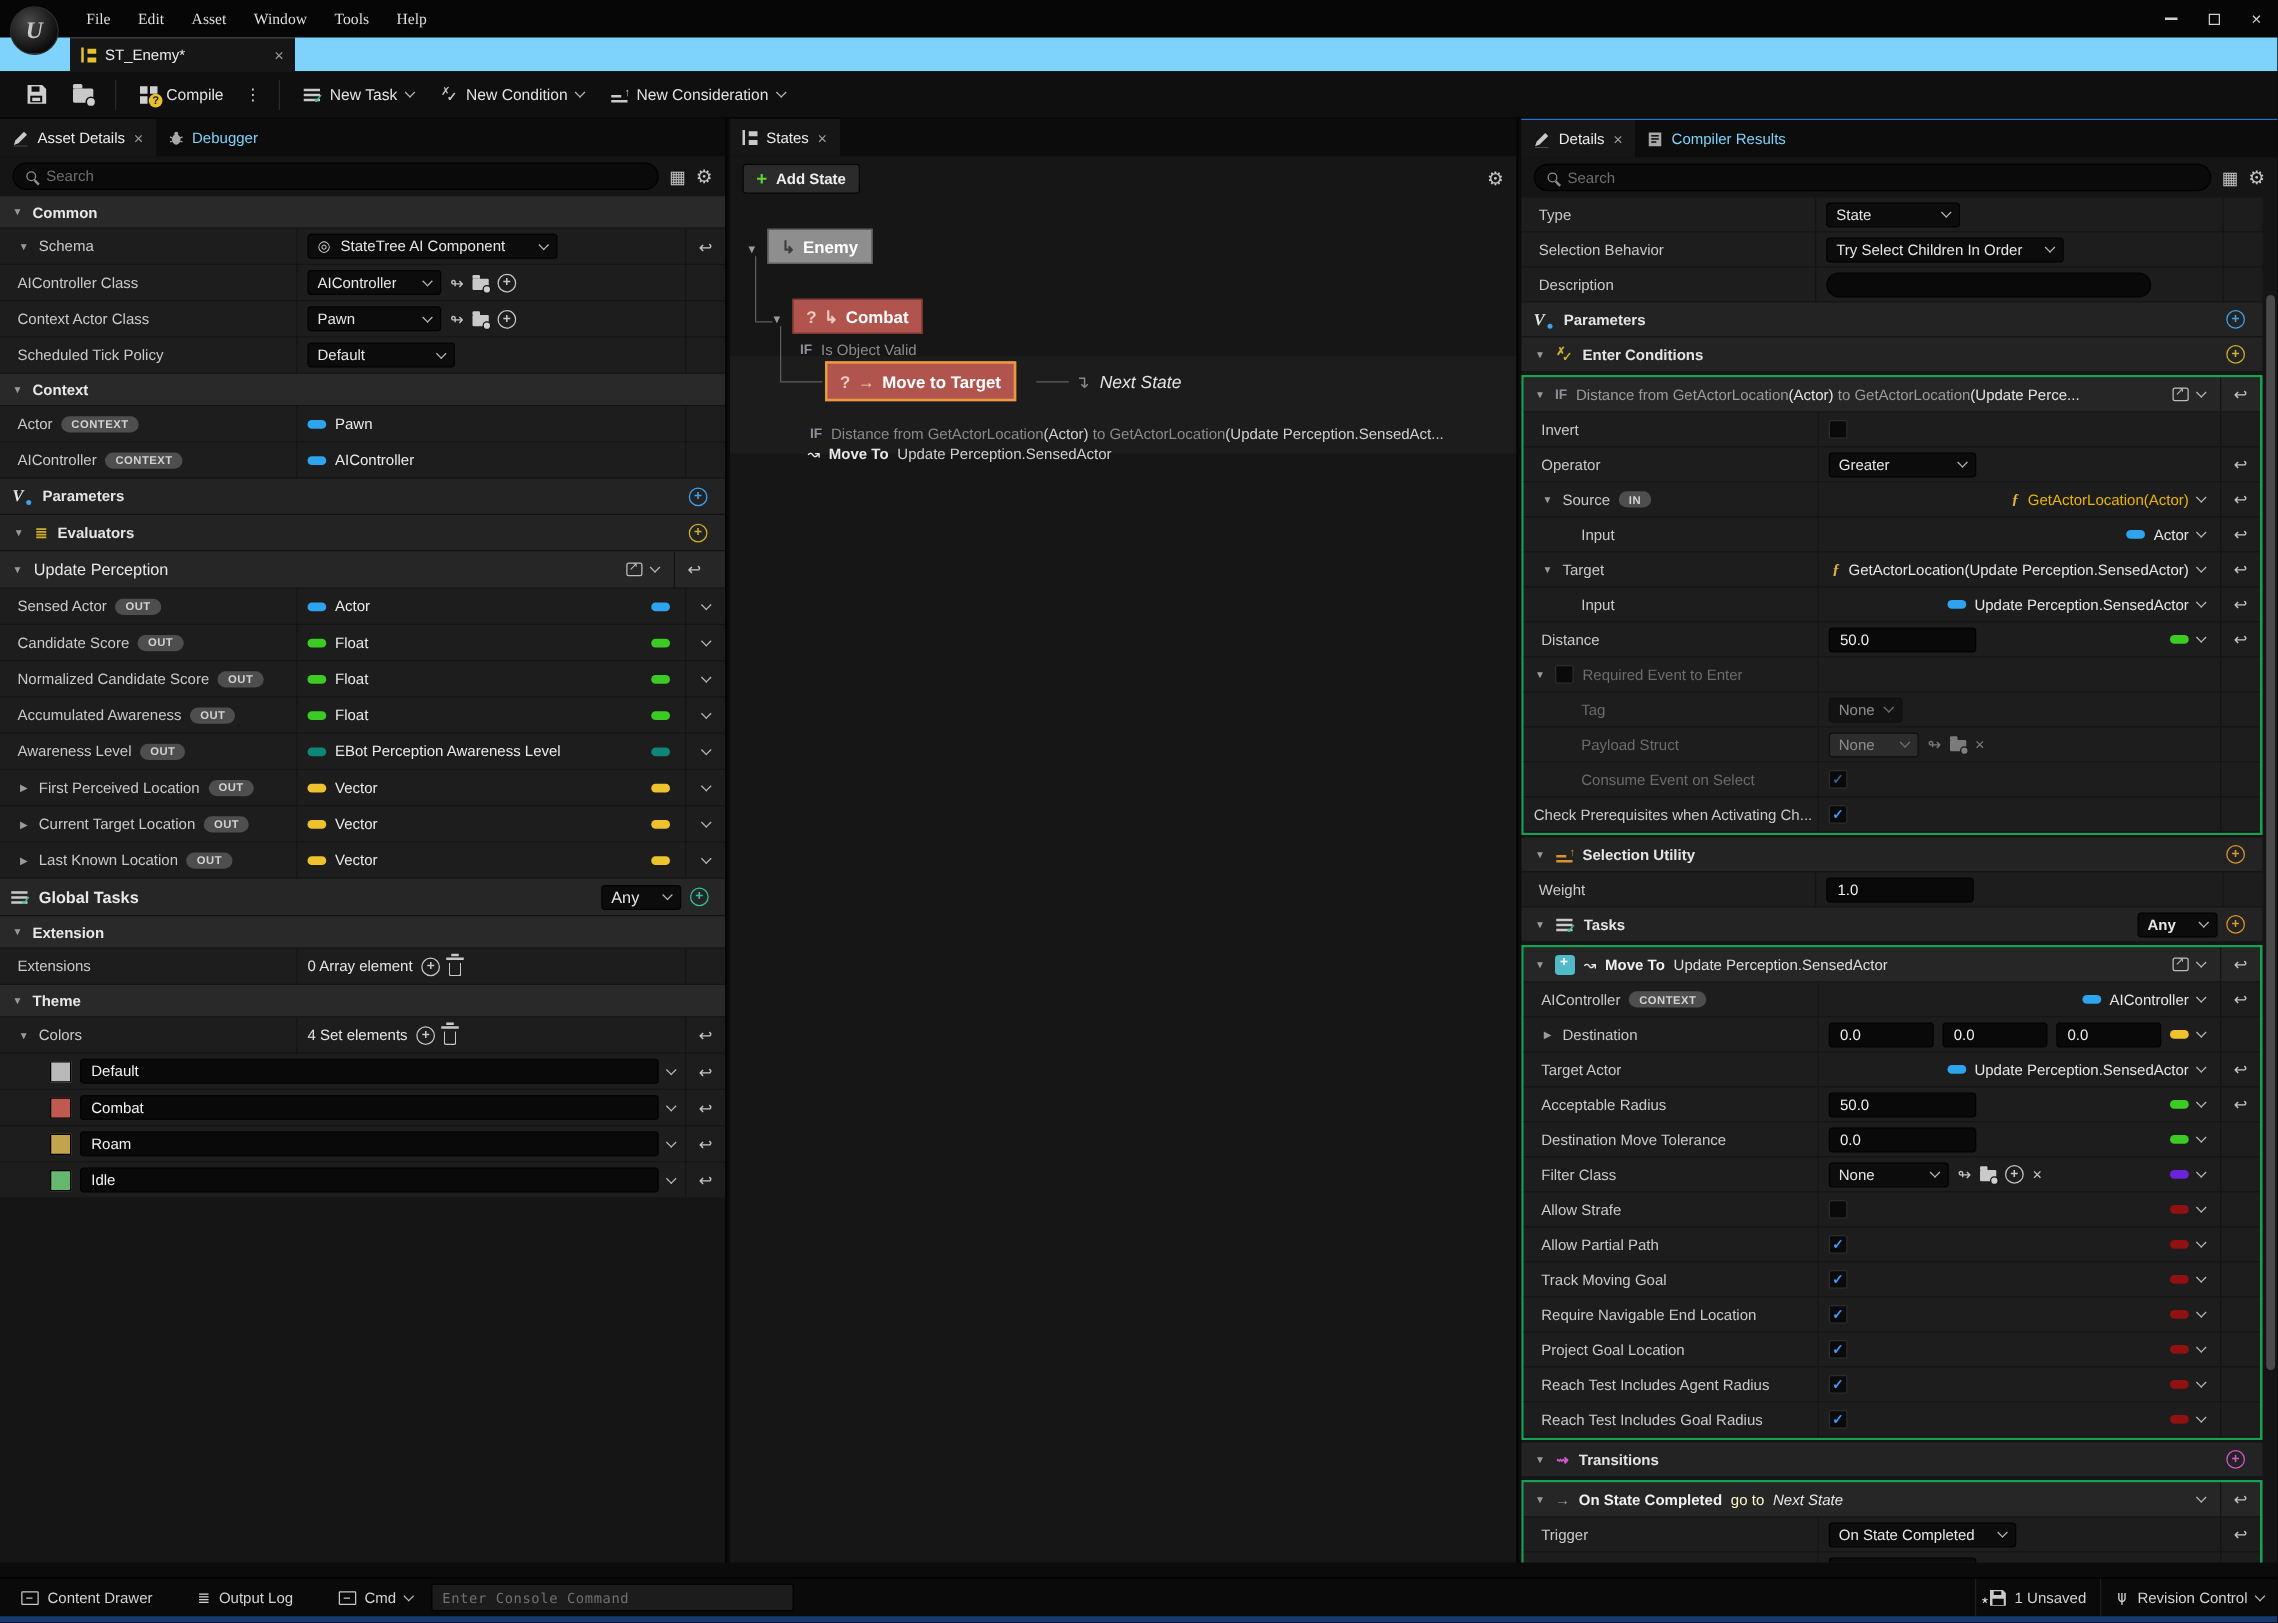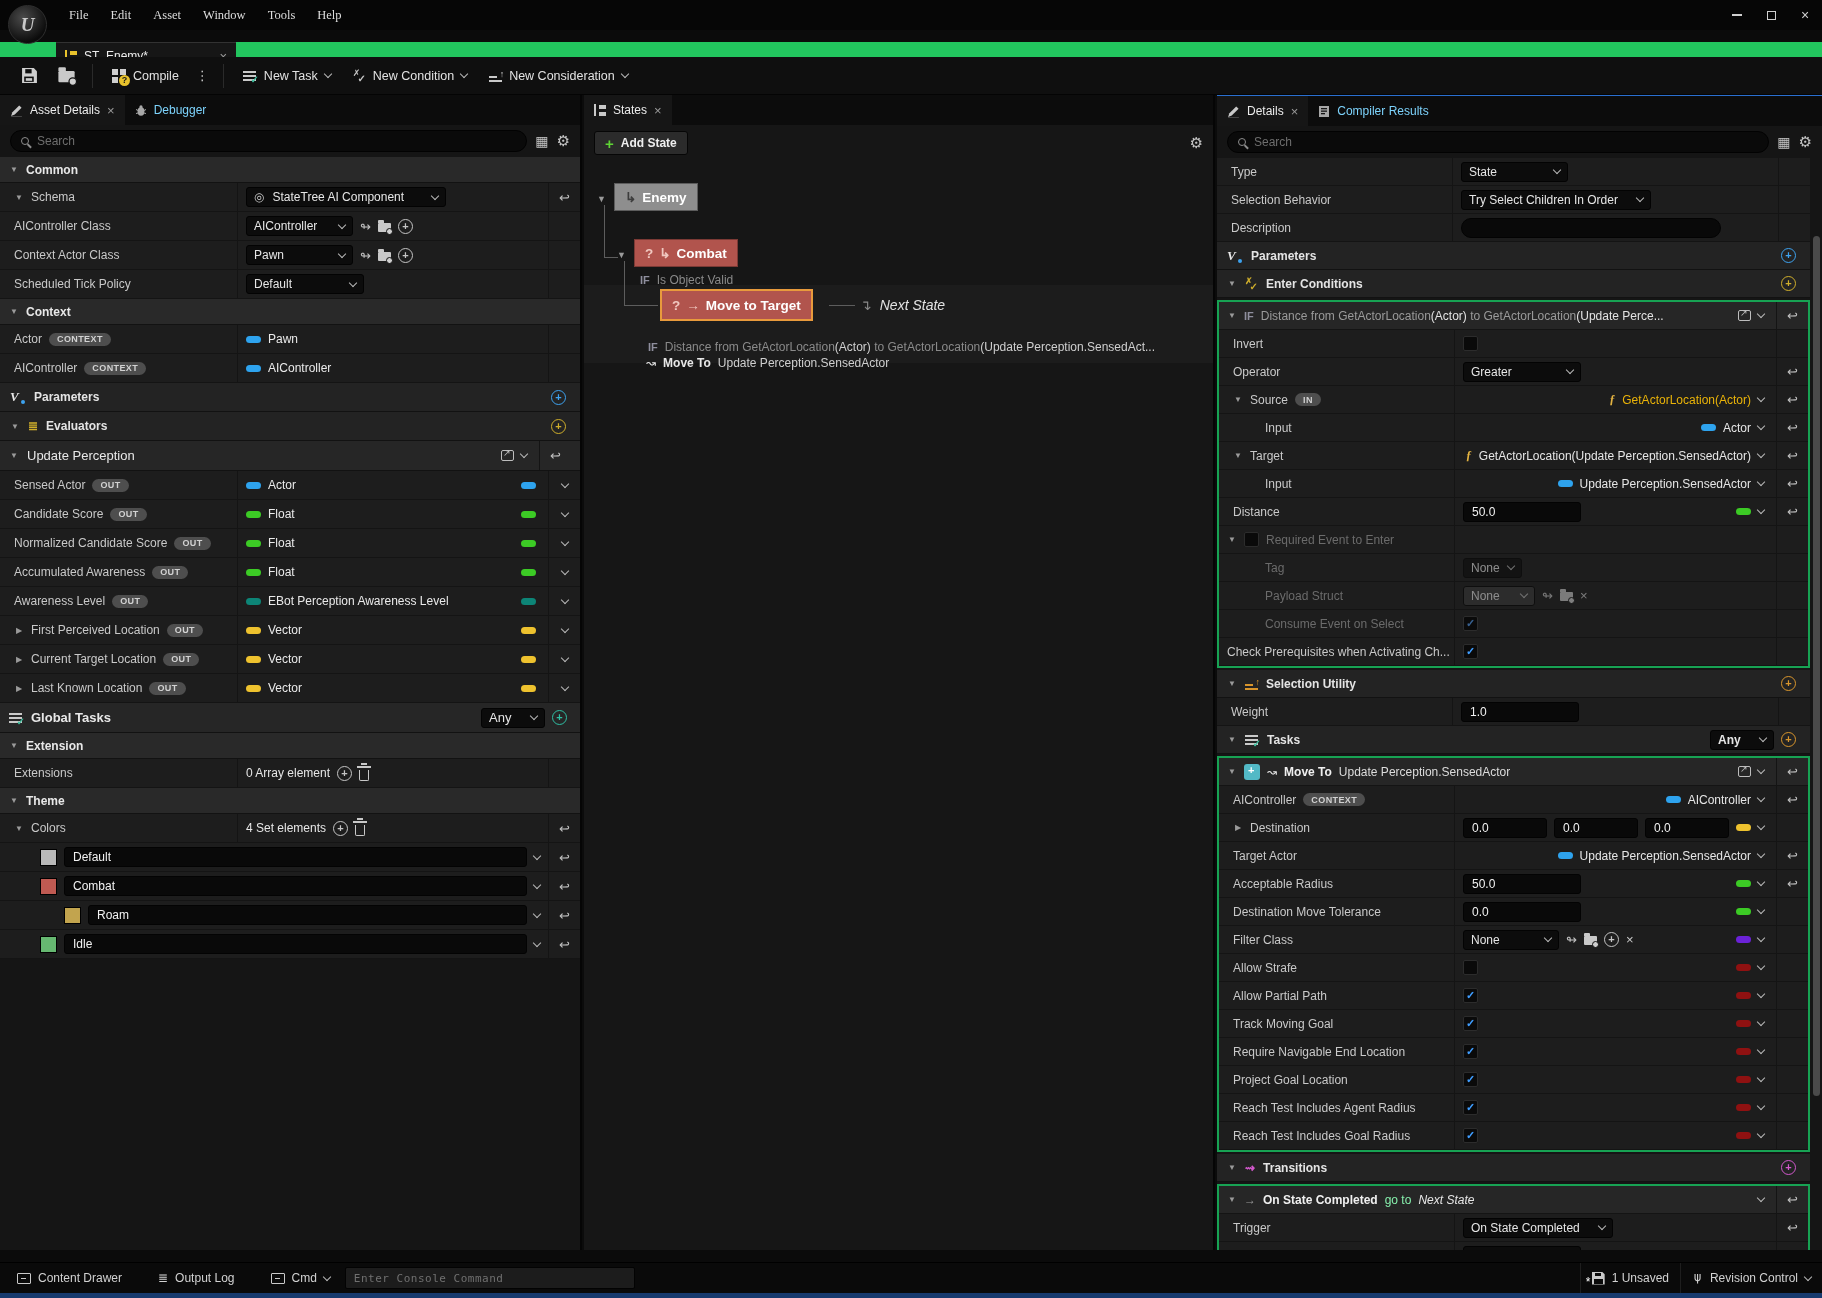--- a/index.html
+++ b/index.html
@@ -42,21 +42,21 @@
   .logo { position:absolute; left:8px; top:5px; width:39px; height:39px; border-radius:50%; background:radial-gradient(circle at 38% 32%, #4a4a4a, #0c0c0c 72%); border:1px solid #2e2e2e; display:flex; align-items:center; justify-content:center; z-index:6; font-family:"Liberation Serif",serif; font-weight:bold; font-style:italic; color:#c9c9c9; font-size:19px; }
   .menu { display:flex; margin-left:58px;font-family:Liberation Serif, serif; }
   .menu-item { padding:5px 11px; font-size:12.5px; color:#dedede; cursor:pointer; }
   .win-controls { margin-left:auto; display:flex; height:30px; }
   .win-btn { width:34px; display:flex; align-items:center; justify-content:center; color:#cfcfcf; cursor:pointer; }
   .win-dash { width:10px; height:1.5px; background:#cfcfcf; }
   .win-sq { width:9px; height:9px; border:1.2px solid #cfcfcf; }
   .win-x { font-size:14px; }
 
   
-  .tabrow { position:absolute; left:0; top:30px; right:0; height:27px; background:#22c55e;margin-top:12px; }
+  .tabrow { position:absolute; left:0; top:30px; right:0; height:27px; background:#7dd3fc; }
   .asset-tab { position:absolute; left:56px; top:0; height:27px; width:180px; background:#161616; border-top:1px solid #323232; display:flex; align-items:center; gap:7px; padding:0 9px; color:#ececec; cursor:pointer; }
   .sticon { position:relative; width:12px; height:12px; border-left:2px solid #e8c22c; flex:none; }
   .sticon::before { content:""; position:absolute; left:3px; top:1px; width:7px; height:4px; background:#e8c22c; }
   .sticon::after { content:""; position:absolute; left:3px; bottom:0; width:7px; height:4px; background:#e8c22c; }
   .sticon.gray { border-left-color:#c9c9c9; } .sticon.gray::before,.sticon.gray::after { background:#c9c9c9; }
   .tab-x { margin-left:auto; color:#9a9a9a; font-size:13px; cursor:pointer; }
 
   
   .toolbar { position:absolute; left:0; top:57px; right:0; height:38px; background:#0f0f0f; display:flex; align-items:center; padding-left:12px; gap:4px; border-bottom:1px solid #040404; }
   .tb-btn { display:flex; align-items:center; gap:7px; padding:0 9px; height:30px; color:#e2e2e2; font-size:12.5px; cursor:pointer; border-radius:3px; }
@@ -590,21 +590,21 @@
         <div class="fld" style="flex:1">
             <span>Combat</span>
           </div>
         <span class="cv"></span>
       </div>
       <div class="c3">
           <span class="reset-ic">↩</span>
         </div>
     </div>
     <div class="r">
-      <div class="c2" style="padding-left:64px">
+      <div class="c2" style="padding-left:40px">
         <span class="swatch" style="background: rgb(194, 164, 78);"></span>
         <div class="fld" style="flex:1">
             <span>Roam</span>
           </div>
         <span class="cv"></span>
       </div>
       <div class="c3">
           <span class="reset-ic">↩</span>
         </div>
     </div>
@@ -1205,21 +1205,21 @@
           <span class="cplus pink">+</span>
         </span>
     </div>
 
     <div class="gbox">
       <div class="r" style="background:#262626">
         <div class="c2" style="padding-left:8px">
           <span class="tri">▼</span>
           <span style="color:#9a9a9a">→</span>
           <span style="font-weight:bold;color:#f0f0f0">On State Completed</span>
-          <span style="color:#86efac">go to</span>
+          <span style="color:#fef9c3">go to</span>
           <span class="ital" style="color:#e6e6e6">Next State</span>
           <span class="rt">
               <span class="cv"></span>
             </span>
         </div>
         <div class="c3">
             <span class="reset-ic">↩</span>
           </div>
       </div>
       <div class="r">

